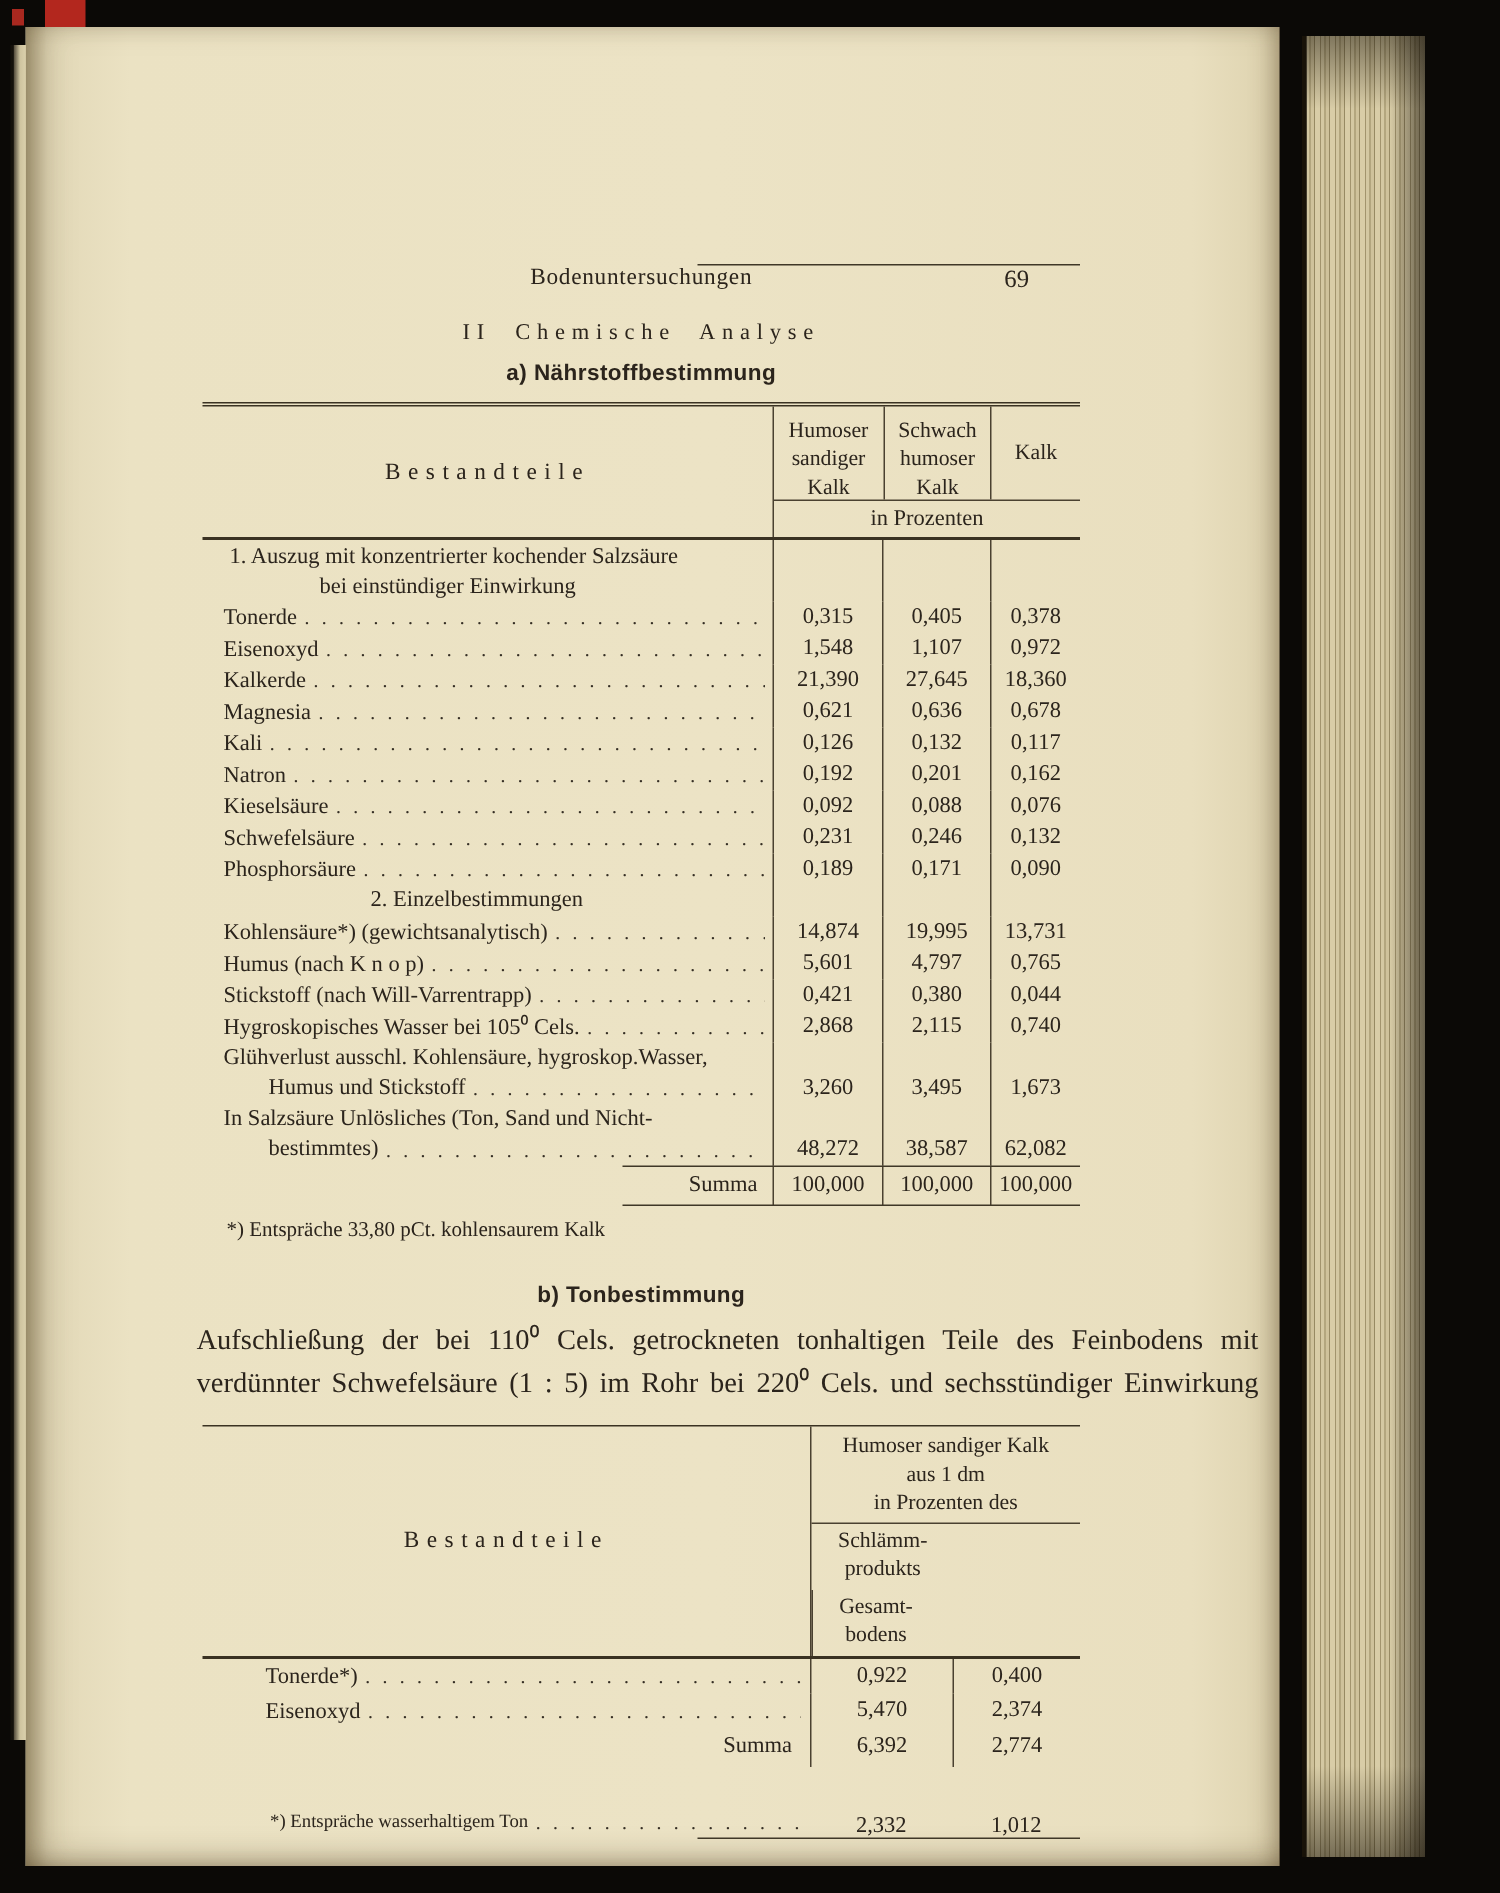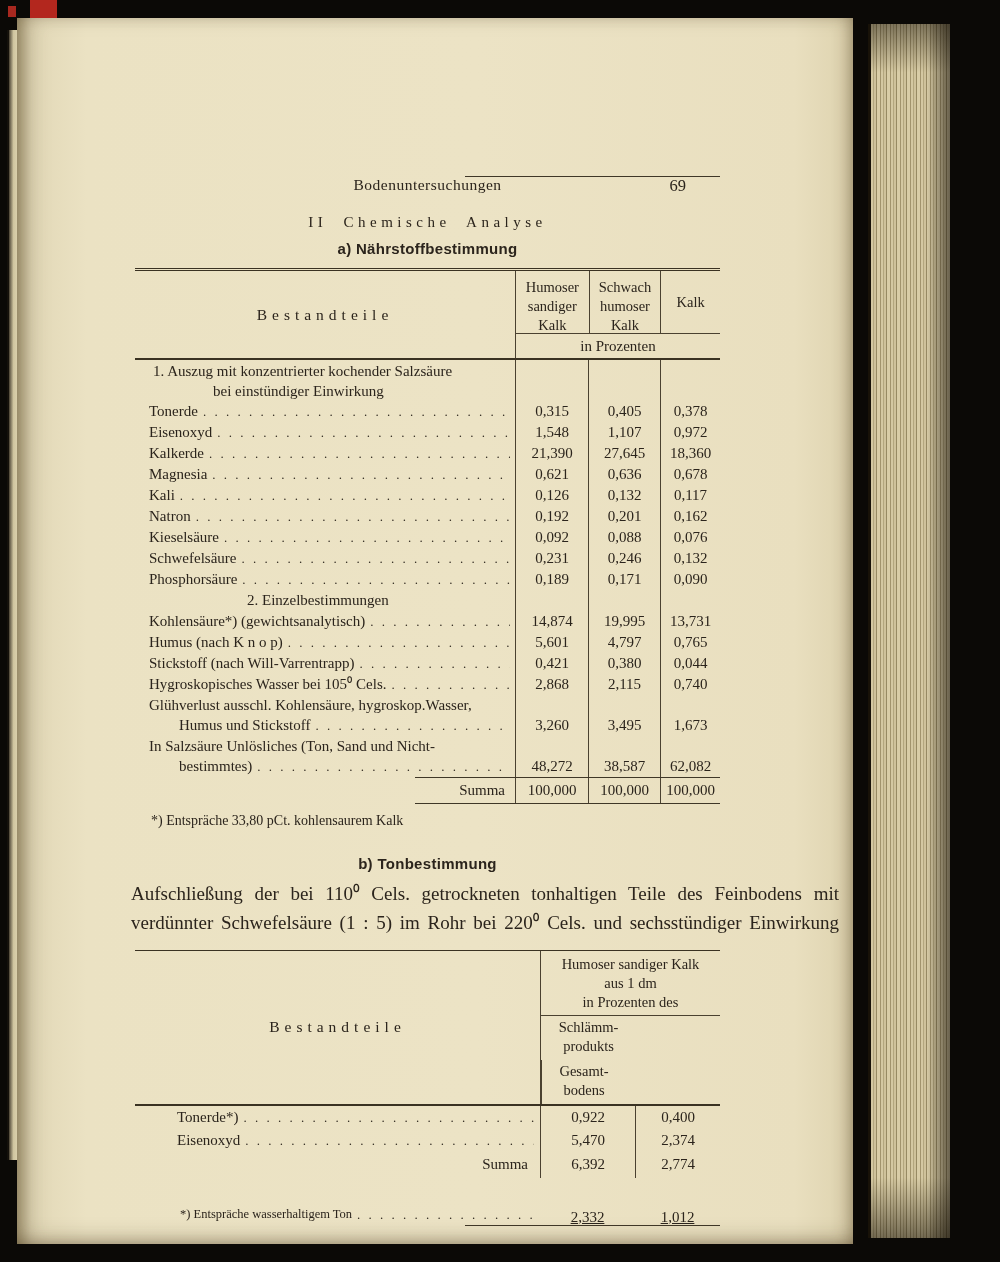--- a/index.html
+++ b/index.html
@@ -117,21 +117,21 @@
   .lcellB .lbl, .lcellB .leader { line-height:23px; white-space:nowrap; }
   .vcellB { display:flex; align-items:center; justify-content:center; border-left:1px solid #4a4130; overflow:hidden; }
   .vb1 { width:95px; } .vb2 { width:85px; }
 
   .summaB { height:26px; }
   .summaB::before { content:""; position:absolute; left:330px; right:0; top:0; border-top:1px solid #3f3727; }
   .summaB::after  { content:""; position:absolute; left:330px; right:0; bottom:0; border-bottom:1px solid #3f3727; }
   .slblB { justify-content:flex-end; padding-right:12px; align-items:center; }
 
   .trowB.footB { height:30px; margin-top:18px;align-items:flex-end; }
-  .footB .vcellB { border-left:none;text-decoration:underline; }
+  .footB .vcellB { border-left:none; }
   .footB .lcellB { align-items:center; padding-left:45px; }
   .footB .flabel { font-size:12.5px; white-space:nowrap; }
 </style>
 </head>
 <body>
 
 <div class="binding-strip"></div>
 <div class="red-tab"></div>
 <div class="red-tab2"></div>
 <div class="page-edges"></div>

